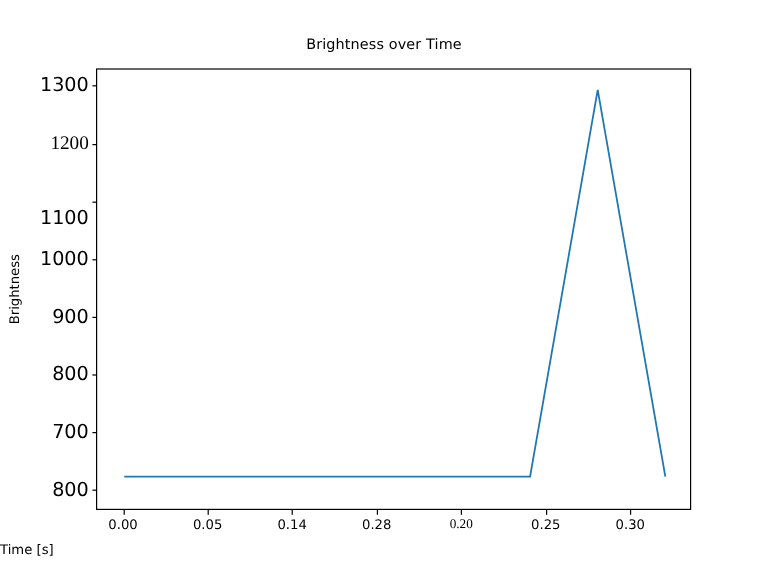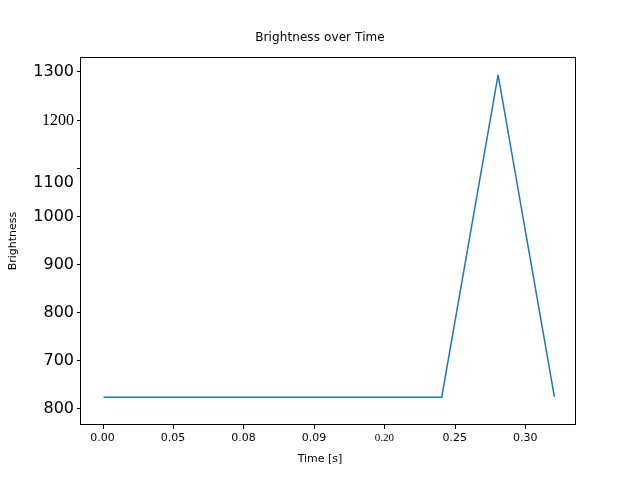--- a/index.html
+++ b/index.html
@@ -93,21 +93,21 @@
     transform-origin: 0 0;
     white-space: nowrap;
     font-size: 11px;
     color: #000000;
   }
   #xlabel {
     position: absolute;
     left: 0;
     top: 452px;
     width: 640px;
-    text-align: center;
+    text-align: left;
     font-size: 11px;
     color: #000000;
   }
 </style>
 </head>
 <body>
 
 <div id="figure">
 
   <div id="chart-title">Brightness over Time</div>
@@ -132,22 +132,22 @@
       <div class="ytick-mark" style="left: 76.5px; top: 311.954px;"></div>
       <div class="ytick-mark" style="left: 76.5px; top: 263.85px;"></div>
       <div class="ytick-mark" style="left: 76.5px; top: 215.745px;"></div>
       <div class="ytick-mark" style="left: 76.5px; top: 167.641px;"></div>
       <div class="ytick-mark" style="left: 76.5px; top: 119.536px;"></div>
       <div class="ytick-mark" style="left: 76.5px; top: 71.4314px;"></div>
     </div>
   <div id="xtick-labels">
       <div class="xtick-label" style="left: 102.545px; top: 432px;">0.00</div>
       <div class="xtick-label" style="left: 173px; top: 432px;">0.05</div>
-      <div class="xtick-label" style="left: 243.455px; top: 432px;">0.08</div>
-      <div class="xtick-label" style="left: 313.909px; top: 432px;">0.09</div>
+      <div class="xtick-label" style="left: 243.455px; top: 432px;">0.14</div>
+      <div class="xtick-label" style="left: 313.909px; top: 432px;">0.28</div>
       <div class="xtick-label" style="left: 384.364px; top: 432px; font-family: Liberation Serif, serif;">0.20</div>
       <div class="xtick-label" style="left: 454.818px; top: 432px;">0.25</div>
       <div class="xtick-label" style="left: 525.273px; top: 432px;">0.30</div>
     </div>
   <div id="xtick-marks">
       <div class="xtick-mark" style="left: 102.545px; top: 425px;"></div>
       <div class="xtick-mark" style="left: 173px; top: 425px;"></div>
       <div class="xtick-mark" style="left: 243.455px; top: 425px;"></div>
       <div class="xtick-mark" style="left: 313.909px; top: 425px;"></div>
       <div class="xtick-mark" style="left: 384.364px; top: 425px;"></div>

